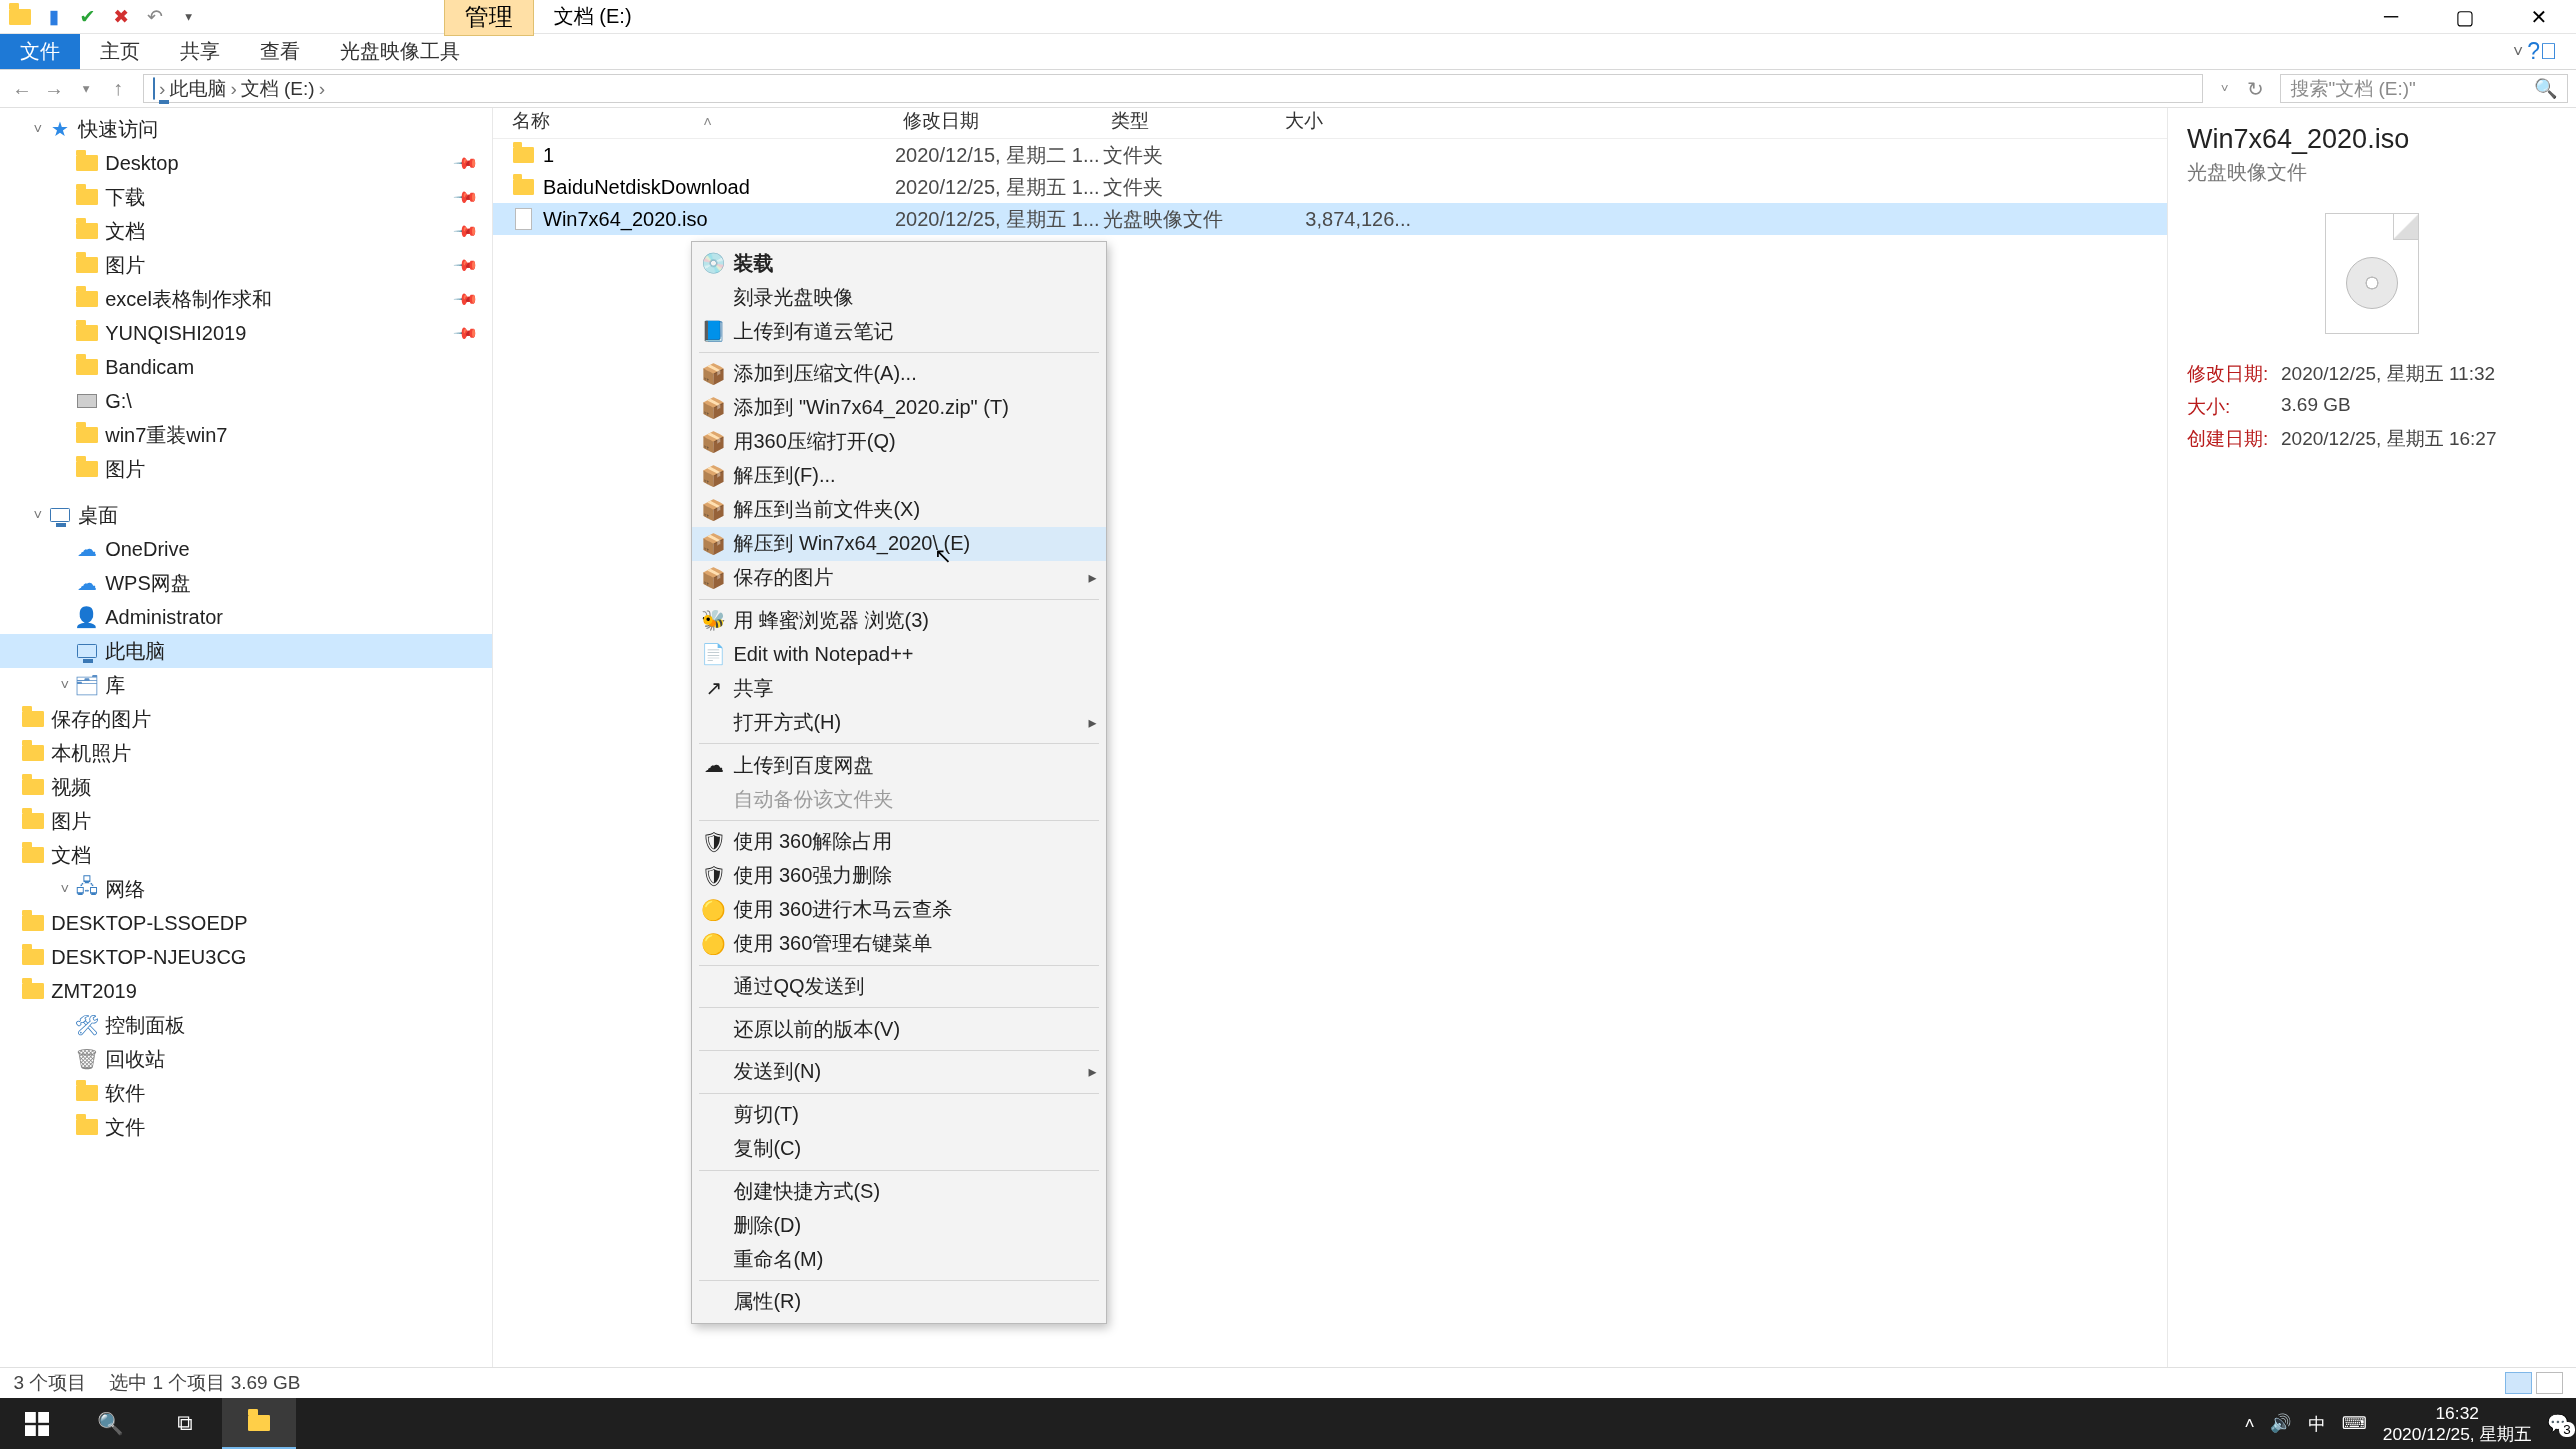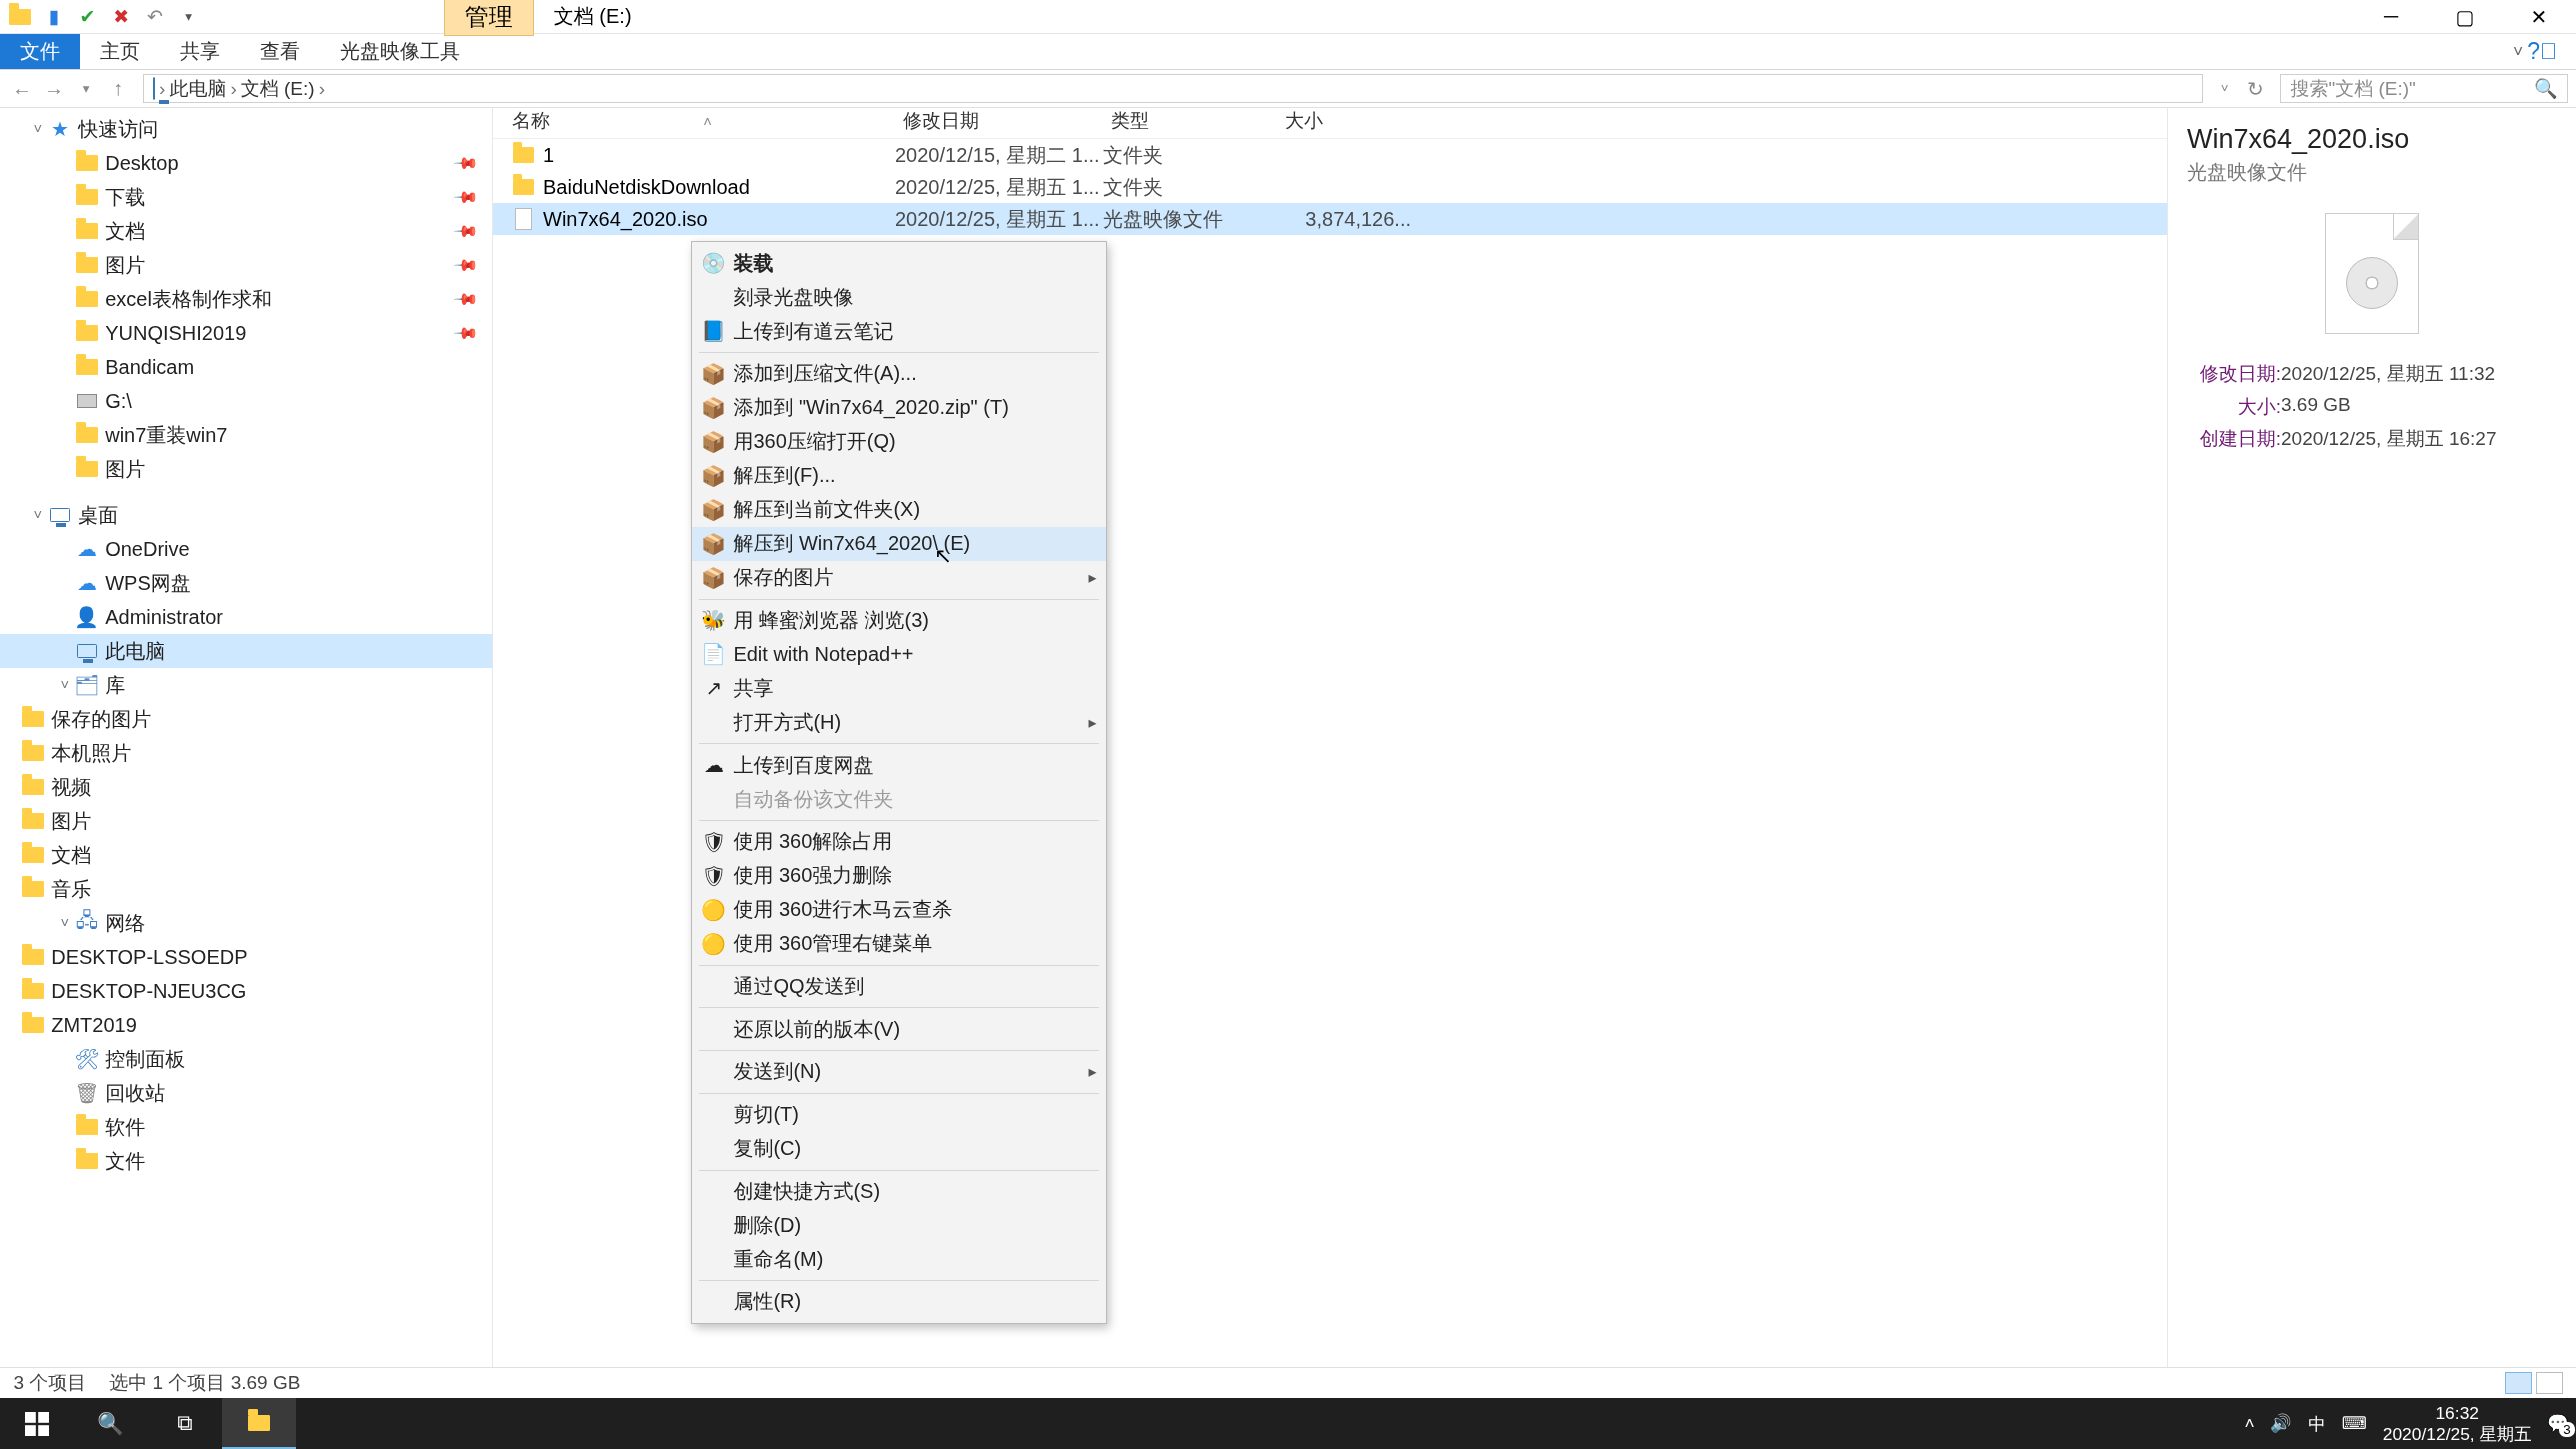--- a/index.html
+++ b/index.html
@@ -47,21 +47,21 @@
   .row.sel{background:#cde8ff}
   .fico{width:23px;height:23px;display:inline-flex;align-items:center;justify-content:center}
   
   .preview{width:409px;border-left:0.7px solid #e8e8e8;padding:16px 19px}
   .pvname{font-size:27px;color:#222;margin-bottom:4px}
   .pvtype{font-size:20px;color:#777}
   .pvthumb{width:94px;height:121px;border:0.7px solid #ccc;margin:27px auto;position:relative;background:#fff}
   .pvthumb .corner{position:absolute;top:0;right:0;width:25.5px;height:25.5px;border-left:0.7px solid #ccc;border-bottom:0.7px solid #ccc;background:linear-gradient(135deg,#fff 48%,#ddd 52%)}
   .pvthumb .disc{position:absolute;left:50%;top:58%;transform:translate(-50%,-50%);width:52px;height:52px;border-radius:50%;background:radial-gradient(circle,#fff 0 14%,#bbb 15% 18%,#e8e8e8 19% 100%);border:0.7px solid #bbb}
   .pvmeta{font-size:19px;color:#444;display:grid;grid-template-columns:94px 1fr;row-gap:6.7px;margin-top:6.7px}
-  .pvmeta .k{color:#701a75;text-align:right}
+  .pvmeta .k{color:#b91c1c;text-align:left}
   
   .status{height:31px;border-top:0.7px solid #e0e0e0;display:flex;align-items:center;font-size:19px;color:#444;padding:0 13.4px;gap:23px}
   .status .viewbtns{margin-left:auto;display:flex;gap:4px}
   .status .vb{width:27px;height:21.5px;border:0.7px solid #bcbcbc;background:#fff}
   .status .vb.active{background:#cfe6fb;border-color:#7fb7e8}
   
   .ctx{position:absolute;left:691px;top:241px;width:416px;background:#f3f3f3;border:0.7px solid #bababa;box-shadow:2.7px 4px 9.4px rgba(0,0,0,.25);padding:4px 0;font-size:20px;color:#222}
   .ctx .mi{display:flex;align-items:center;height:34px;padding:0 12px 0 8px;position:relative}
   .ctx .mi.hl{background:#d8eaf9}
   .ctx .mi .mico{width:28px;display:flex;justify-content:center}
@@ -297,27 +297,20 @@
           <span class="i-folder"></span>
         </span>
         <span>图片</span>
       </div>
       <div class="titem ind3">
         <span class="exp"></span>
         <span class="ico">
           <span class="i-folder"></span>
         </span>
         <span>文档</span>
-      </div>
-      <div class="titem ind3">
-        <span class="exp"></span>
-        <span class="ico">
-          <span class="i-folder"></span>
-        </span>
-        <span>音乐</span>
       </div>
       <div class="titem ind2">
         <span class="exp">˅</span>
         <span class="ico">
           <span style="color:#3b7fc2">🖧</span>
         </span>
         <span>网络</span>
       </div>
       <div class="titem ind3">
         <span class="exp"></span>

